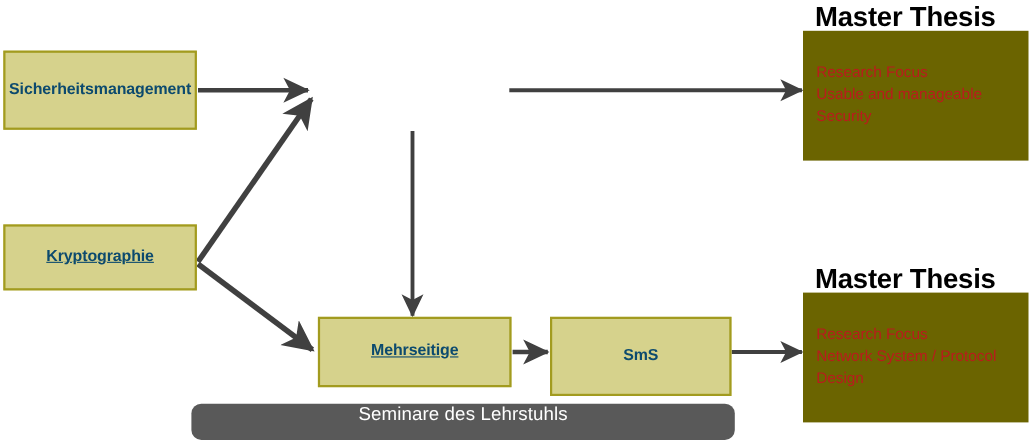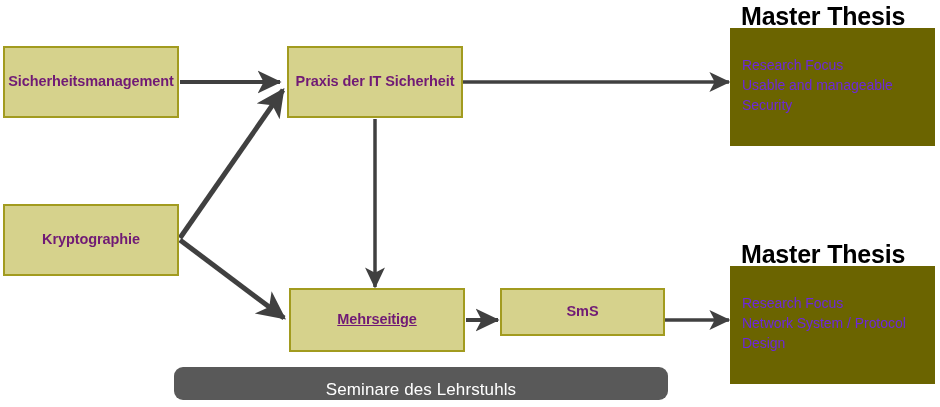--- a/index.html
+++ b/index.html
@@ -18,21 +18,21 @@
   }
   .node {
     position: absolute;
     box-sizing: border-box;
     background: #d6d28c;
     border: 2px solid #a29b1f;
     display: flex;
     align-items: center;
     justify-content: center;
     text-align: center;
-    color: #701a75;
+    color: #0c4a6e;
     font-weight: bold;
     font-size: 14.5px;
     letter-spacing: -0.1px;
     line-height: 1.2;
   }
   .thesis-group {
     position: absolute;
   }
   .thesis-title {
     position: absolute;
@@ -45,33 +45,33 @@
     white-space: nowrap;
   }
   .thesis-box {
     position: absolute;
     box-sizing: border-box;
     background: #6b6400;
     border: none;
   }
   .thesis-text {
     position: absolute;
-    color: #6d28d9;
+    color: #b91c1c;
     font-size: 14px;
     line-height: 1.42;
     white-space: pre-line;
     letter-spacing: -0.05px;
   }
   .seminar-bar {
     position: absolute;
     box-sizing: border-box;
     background: #595959;
     border-radius: 9px;
     display: flex;
-    align-items: flex-end;
+    align-items: flex-start;
     justify-content: center;
     color: #ffffff;
     font-size: 17px;
     letter-spacing: 0.1px;
   }
   svg.arrows {
     position: absolute;
     left: 0;
     top: 0;
     width: 940px;
@@ -110,33 +110,30 @@
 
     <line class="arrow-path" x1="466" y1="320" x2="498" y2="320" stroke-width="4" marker-end="url(#ah)"></line>
 
     <line class="arrow-path" x1="665" y1="320" x2="729" y2="320" stroke-width="3.5" marker-end="url(#ah)"></line>
   </svg>
 
   <div class="node" style="left:3px; top:46px; width:176px; height:72px;">
     <span>Sicherheitsmanagement</span>
   </div>
 
-  <div class="node" style="left:3px; top:204px; width:176px; height:72px;">
+  <div class="node" style="left:3px; top:204px; width:176px; height:60px;text-decoration:underline;">
     <span>Kryptographie</span>
   </div>
 
-  <div class="node" style="left:287px; top:46px; width:176px; height:72px;">
-    <span>Praxis der IT Sicherheit</span>
-  </div>
 
   <div class="node" style="left:289px; top:288px; width:176px; height:64px;text-decoration:underline;">
     <span>Mehrseitige</span>
   </div>
 
-  <div class="node" style="left:500px; top:288px; width:165px; height:48px;">
+  <div class="node" style="left:500px; top:288px; width:165px; height:72px;">
     <span>SmS</span>
   </div>
 
   <div class="thesis-group" style="left:730px; top:2px; width:205px; height:145px;">
     <div class="thesis-title">Master Thesis</div>
     <div class="thesis-box" style="left:0px; top:26px; width:205px; height:118px;"></div>
     <div class="thesis-text" style="left:12px; top:54px; width:190px;">Research Focus
 Usable and manageable
 Security</div>
   </div>

